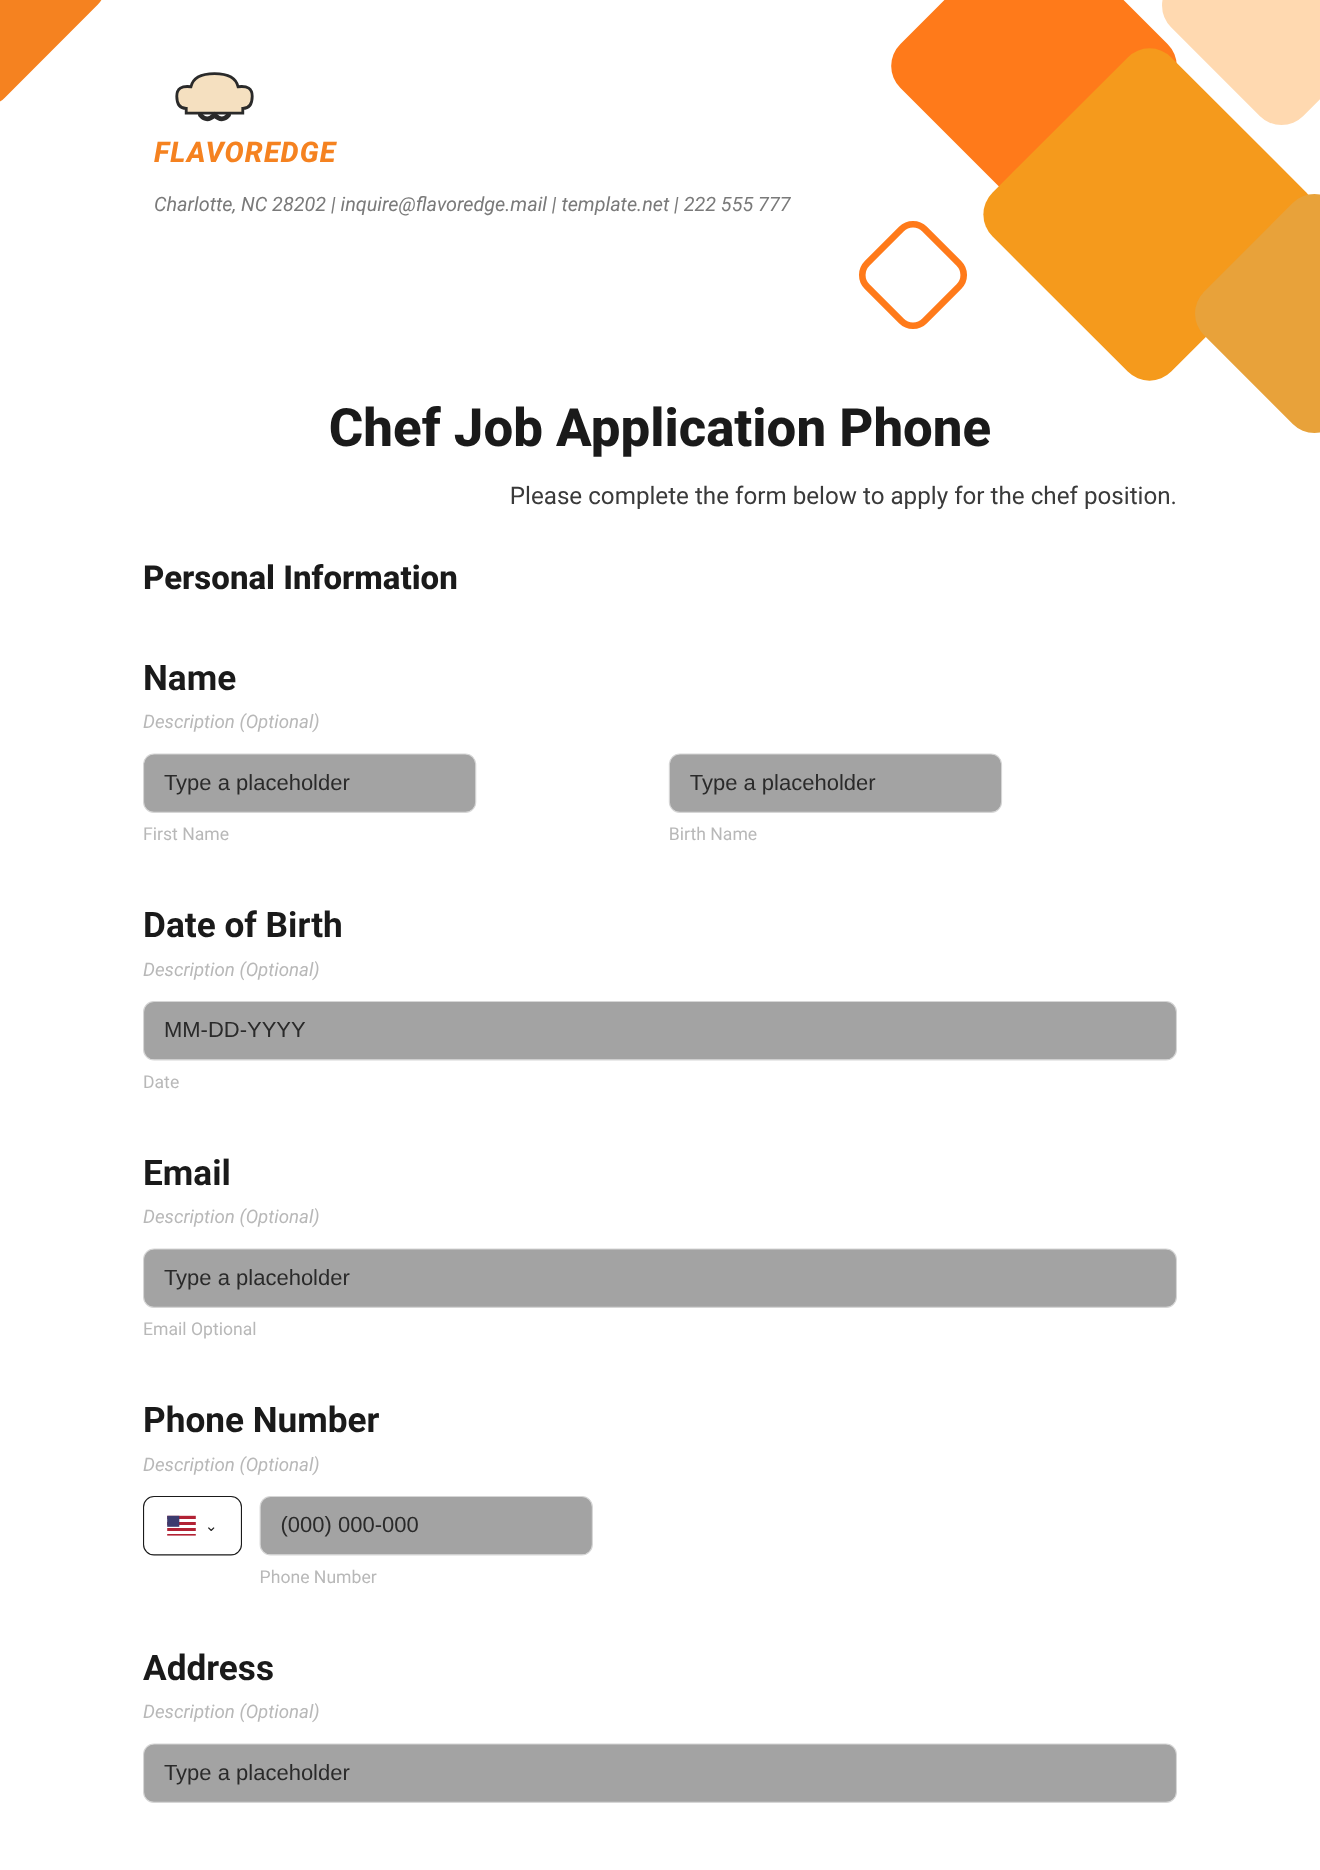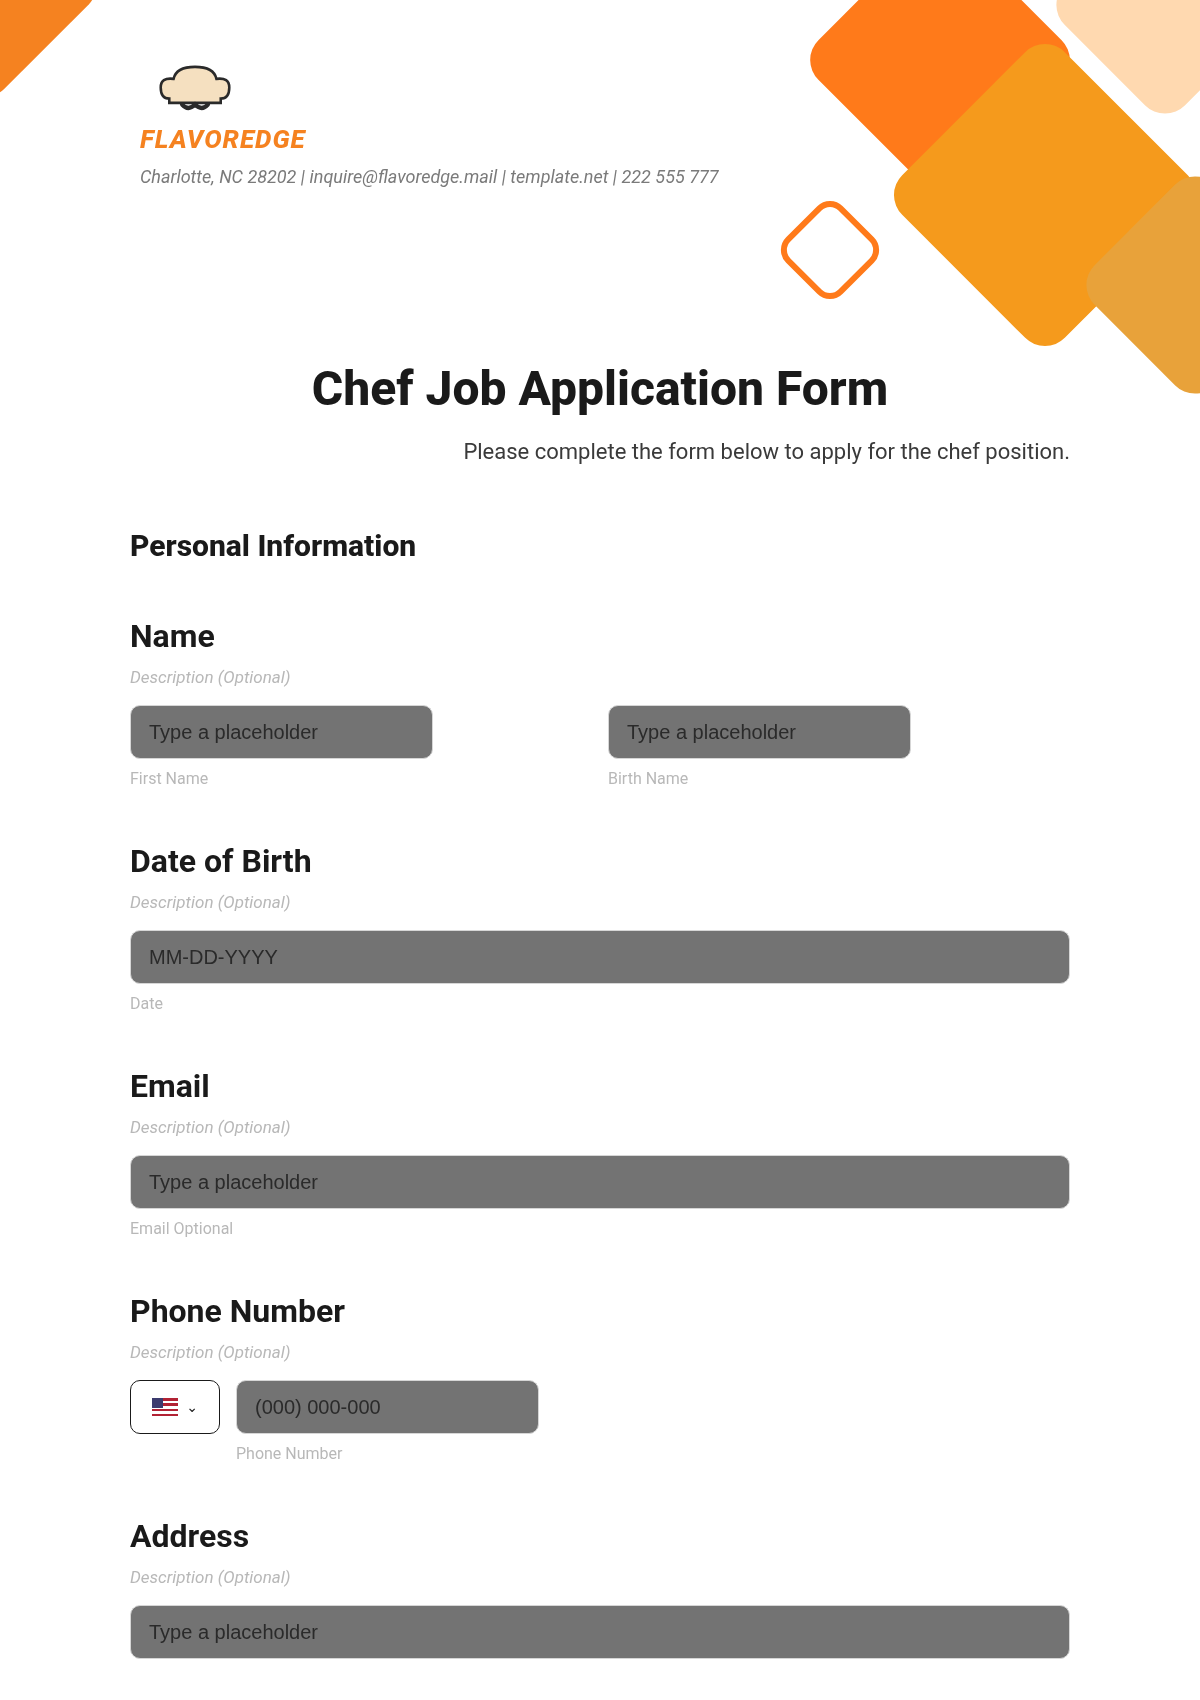--- a/index.html
+++ b/index.html
@@ -21,33 +21,33 @@
   .shape-r4 { top:200px; right:-80px; width:170px; height:170px; background:#e8a23a; }
   .shape-r5 { top:210px; right:330px; width:80px; height:80px; background:transparent; border:6px solid #ff7a1a; border-radius:18px;}
   
   .header { position:absolute; top:60px; left:140px;font-style:italic; }
   .logo { display:flex; flex-direction:column; align-items:flex-start; }
   .chef-hat {
     width:90px; height:60px; position:relative; margin-left:10px;
   }
   .chef-hat svg { width:100%; height:100%; }
   .brand { font-size:26px; font-weight:800; color:#f58220; letter-spacing:1px; margin-top:4px;}
-  .contact { font-size:18px; color:#7a7a7a; margin-top:12px; }
+  .contact { font-size:18px; color:#7a7a7a; margin-top:22px; }
   
   .container { position:absolute; top:360px; left:130px; width:940px; }
   .title { font-size:48px; font-weight:800; text-align:center; color:#1a1a1a; }
   .subtitle { font-size:22px; text-align:right; color:#3a3a3a; margin-top:22px; }
-  .section-h { font-size:30px; font-weight:800; color:#1a1a1a; margin-top:64px; }
+  .section-h { font-size:30px; font-weight:800; color:#1a1a1a; margin-top:44px; }
   .field { margin-top:54px; }
   .field-label { font-size:32px; font-weight:700; color:#1a1a1a; }
   .field-desc { font-size:17px; font-style:italic; color:#b8b8b8; margin-top:12px; }
   .row { display:flex; gap:16px; margin-top:18px; }
   .input {
     flex:1; height:54px; border:1px solid #d6d6d6; border-radius:10px;
-    padding:0 18px; font-size:20px; color:#2a2a2a; background:#737373;
+    padding:0 18px; font-size:20px; color:#2a2a2a; background:#a3a3a3;
   }
   .input::placeholder { color:#2a2a2a; }
   .sublabel { font-size:16px; color:#b8b8b8; margin-top:10px; }
   .sub-col { flex:1; }
   .phone-row { display:flex; gap:16px; margin-top:18px; align-items:flex-start;}
   .country-btn {
     width:90px; height:54px; border:1.5px solid #1a1a1a; border-radius:10px;
     display:flex; align-items:center; justify-content:center; gap:8px;
     background:#fff; cursor:pointer;
   }
@@ -73,21 +73,21 @@
         <path d="M20 45 Q10 45 10 32 Q10 20 25 22 Q28 8 50 8 Q72 8 75 22 Q90 20 90 32 Q90 45 80 45 L80 50 L20 50 Z" fill="#f5e0c0" stroke="#2a2a2a" stroke-width="3"></path>
         <path d="M35 52 Q42 60 50 52 Q58 60 65 52" fill="none" stroke="#2a2a2a" stroke-width="5" stroke-linecap="round"></path>
       </svg>
     </div>
     <div class="brand">FLAVOREDGE</div>
   </div>
   <div class="contact">Charlotte, NC 28202 | inquire@flavoredge.mail | template.net | 222 555 777</div>
 </div>
 
 <div class="container">
-  <h1 class="title">Chef Job Application Form</h1>
+  <h1 class="title">Chef Job Application Phone</h1>
   <p class="subtitle">Please complete the form below to apply for the chef position.</p>
 
   <h2 class="section-h">Personal Information</h2>
 
   <div class="field">
     <div class="field-label">Name</div>
     <div class="field-desc">Description (Optional)</div>
     <div class="row">
       <div class="sub-col">
         <input class="input" placeholder="Type a placeholder" style="">

